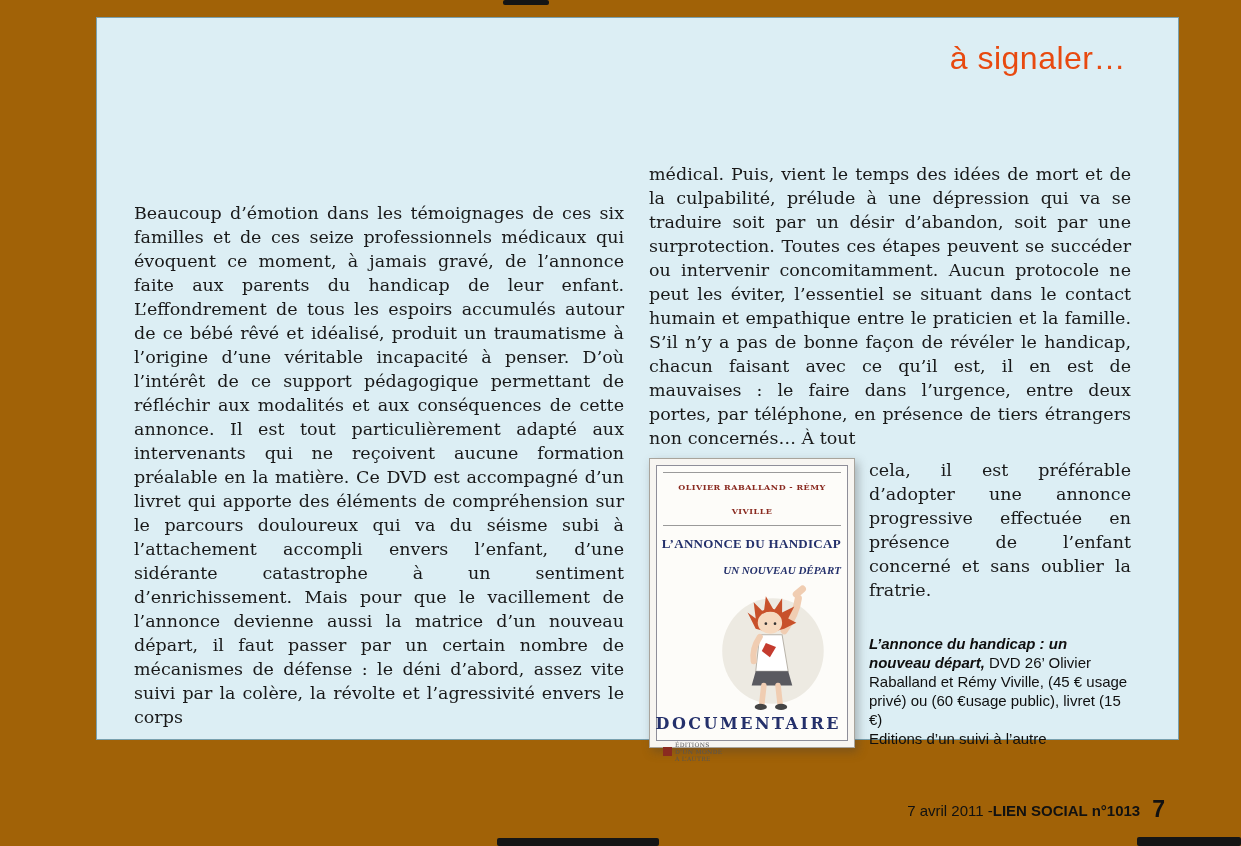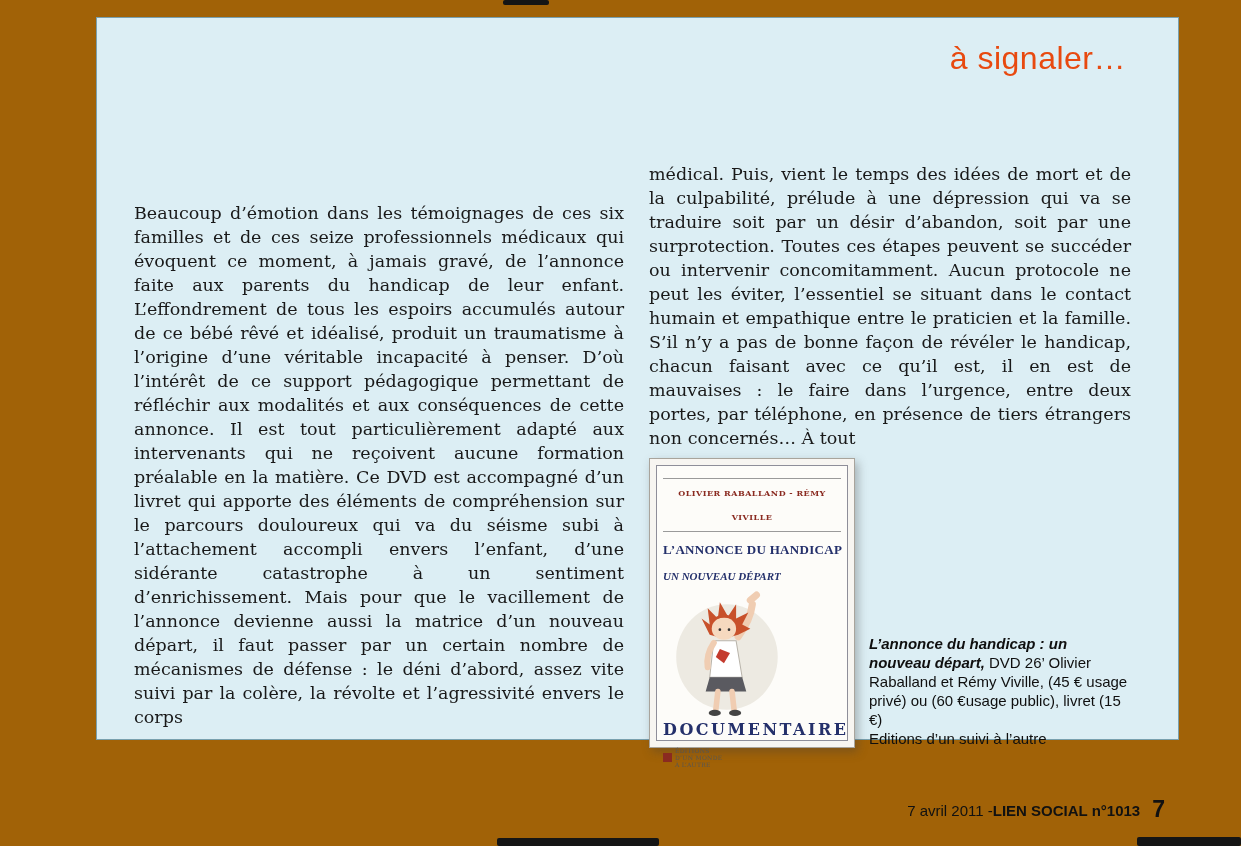--- a/index.html
+++ b/index.html
@@ -27,21 +27,21 @@
        font-size:17.5px;line-height:24px;}
   .col p{margin:0;}
   .col-left{left:37px;top:183px;width:490px;}
   .col-right{left:552px;top:100px;width:482px;margin-top:44px;}
   .wrap-row{display:flex;margin-top:8px;}
   
   .dvd{flex:0 0 206px;width:206px;height:290px;box-sizing:border-box;
        background:#f7f5f1;border:1px solid #a8a49c;padding:6px;
        box-shadow:3px 4px 9px rgba(60,60,60,.35);}
   .dvd-inner{height:100%;box-sizing:border-box;border:1px solid #8e8e99;background:#fdfcf9;
-       display:flex;flex-direction:column;align-items:flex-start;padding:12px 6px 4px;}
+       display:flex;flex-direction:column;align-items:flex-end;padding:6px 6px 4px;}
   .dvd-authors{width:100%;text-align:center;font-weight:bold;font-size:8px;letter-spacing:.5px;
        color:#8a2a20;border-top:1px solid #9a9a9a;border-bottom:1px solid #9a9a9a;padding:2px 0;}
   .dvd-title{margin-top:6px;font-family:"Liberation Serif",serif;font-weight:bold;
        font-size:13px;letter-spacing:.3px;color:var(--navy);white-space:nowrap;}
   .dvd-subtitle{margin-top:2px;font-family:"Liberation Serif",serif;font-weight:bold;
        font-style:italic;font-size:11px;color:var(--navy);}
   .dvd-art{flex:1;display:flex;align-items:center;justify-content:center;}
   .dvd-genre{font-weight:bold;font-size:16px;letter-spacing:2.5px;color:var(--navy);margin-bottom:5px;}
   .dvd-pub{align-self:flex-start;display:flex;align-items:center;gap:3px;}
   .pub-mark{width:9px;height:9px;background:#8a2a20;display:inline-block;}
@@ -114,20 +114,21 @@
               <span class="pub-lines">
                 <span>ÉDITIONS</span>
                 <span>D’UN MONDE</span>
                 <span>À L’AUTRE</span>
               </span>
             </div>
           </div>
         </div>
 
         <div class="beside">
+          <p style="margin:0;">cela, il est préférable d’adopter une annonce progressive effectuée en présence de l’enfant concerné et sans oublier la fratrie.</p>
           <div class="caption">
             <span class="bi">L’annonce du handicap : un nouveau départ,</span><span> DVD 26’ Olivier Raballand et Rémy Viville, (45 € usage privé) ou (60 €usage public), livret (15 €)</span>
             <span class="cap-line">Editions d’un suivi à l’autre</span>
           </div>
         </div>
 
       </div>
     </div>
 
   </div>

